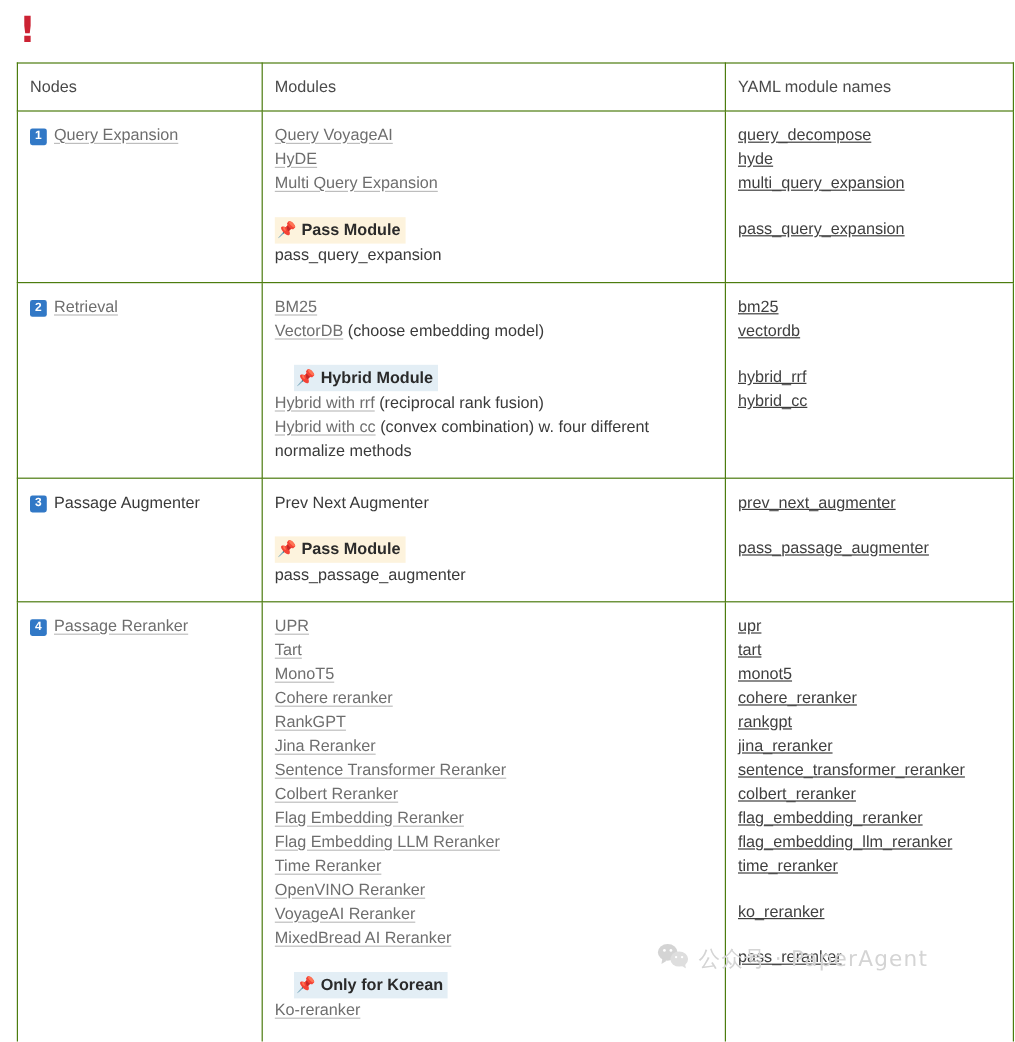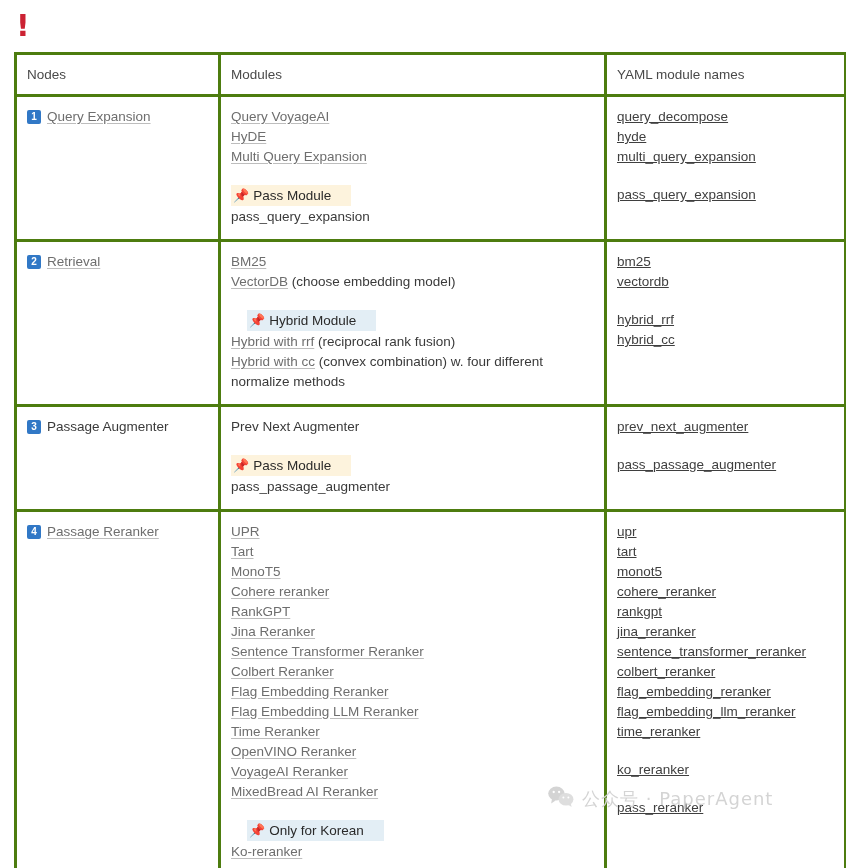--- a/index.html
+++ b/index.html
@@ -43,21 +43,21 @@
     width: 830px;
     margin-left: 14px;
     table-layout: fixed;
     font-size: 13.5px;
   }
   table.t col.c1 { width: 204px; }
   table.t col.c2 { width: 386px; }
   table.t col.c3 { width: 240px; }
 
   table.t th, table.t td {
-    border: 3px solid #4d7c0f;
+    border: 1px solid #4d7c0f;
     vertical-align: top;
     padding: 10px 10px 12px 10px;
     text-align: left;
     color: #3a3a3a;
     font-weight: normal;
   }
   table.t th {
     padding-top: 12px; padding-bottom: 12px;
     font-size: 13.5px;
     color: #4a4a4a;
@@ -88,25 +88,25 @@
     text-underline-offset: 2px;
   }
   .plain { color: #3a3a3a; }
 
   
   .line { display: block; line-height: 20px; }
   .gap { height: 18px; }
 
   .pin-head {
     display: inline-block;
-    font-weight: 400;
+    font-weight: 700;
     color: #2a2a2a;
     font-size: 13.5px;
     line-height: 19px;
-    padding: 1px 20px 1px 2px;
+    padding: 1px 4px 1px 2px;
     white-space: nowrap;
   }
   .hl-cream { background: #fdf3dd; }
   .hl-blue  { background: #e3eef5; margin-left: 16px; }
   .pin-icon {
     color: #cc2233;
     font-family: "DejaVu Sans", sans-serif;
     font-size: 13px;
     margin-right: 4px;
   }

